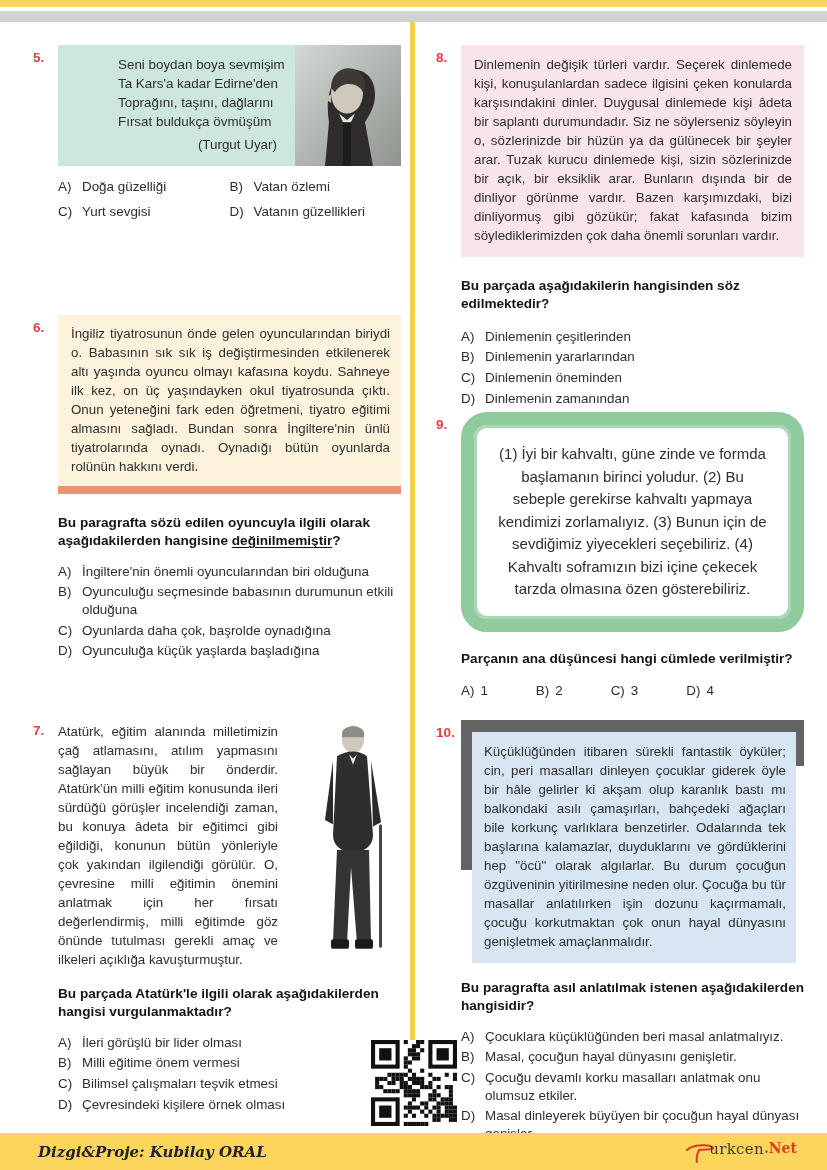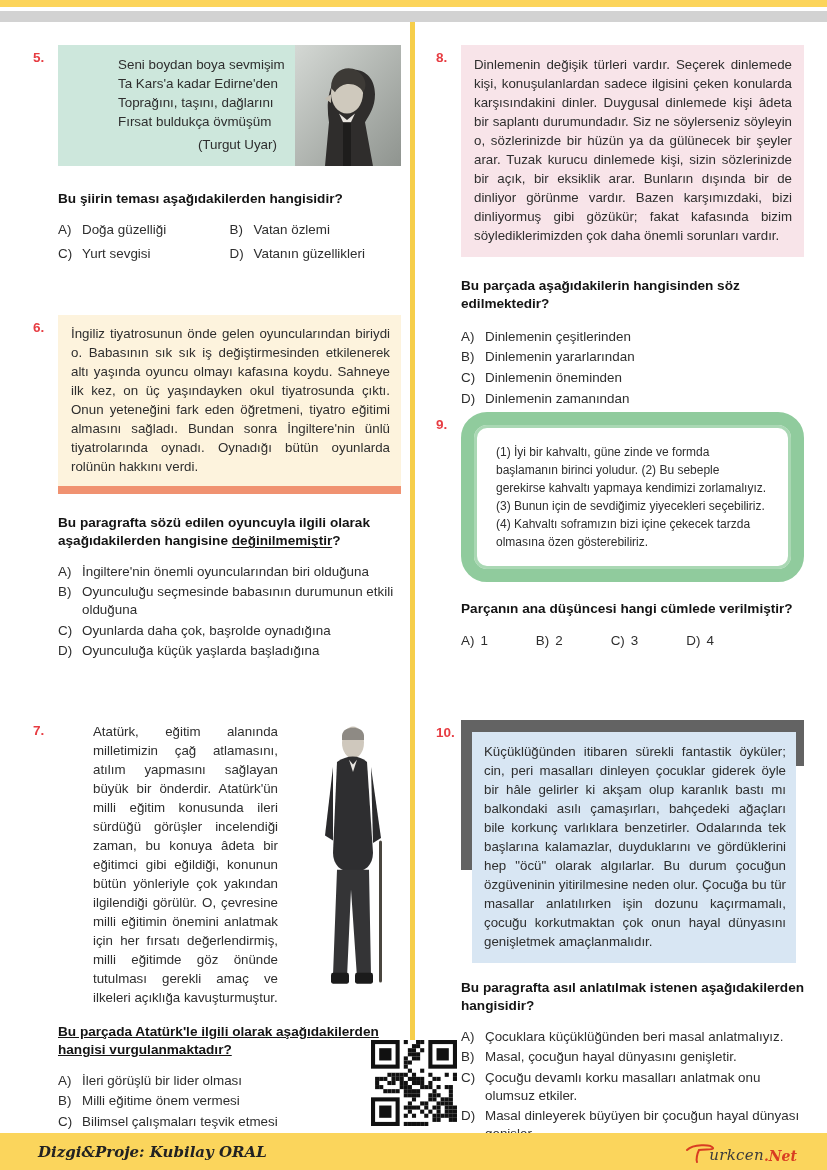--- a/index.html
+++ b/index.html
@@ -15,21 +15,21 @@
   .top-bar-gray   { position:absolute; top:11px; left:0; width:827px; height:11px; background:#d2d2d2; }
   .col-divider    { position:absolute; left:410px; top:22px; width:5px; height:1018px; background:#f6ce4a; }
   .footer-bar {
     position:absolute; left:0; bottom:0; width:827px; height:37px; background:#fbd55c;
     display:flex; align-items:center; justify-content:space-between; padding:0 30px 0 38px;
   }
   .footer-credit {
     font-family:"DejaVu Serif", serif; font-style:italic; font-weight:600;
     font-size:15px; color:#222;
   }
-  .footer-logo { display:flex; align-items:flex-end; font-family:"DejaVu Serif", serif; font-style:italic; }
+  .footer-logo { display:flex; align-items:flex-start; font-family:"DejaVu Serif", serif; }
   .footer-logo .logo-main { color:#3b3b3b; font-size:15px; letter-spacing:.3px; }
   .footer-logo .logo-net  { color:#d93d22; font-size:14px; font-weight:600; }
 
   
   .question { position:absolute; width:368px; }
   .q-left  { left:33px; }
   .q-right { left:436px; }
   .q-grid { display:grid; grid-template-columns:25px 1fr; column-gap:0; }
   .q-num { color:#e73c42; font-weight:bold; font-size:13.5px; padding-top:5px; }
   .stem { font-weight:bold; color:#141414; font-size:13.6px; line-height:1.35; margin-top:20px; }
@@ -46,33 +46,33 @@
   .poem-box { background:#cde7dc; display:flex; min-height:113px; }
   .poem-text { flex:1; padding:10px 4px 12px 13px; font-size:13.4px; line-height:1.42;margin-left:47px; }
   .poem-attr { margin-top:4px; text-align:right; padding-right:14px; }
   .poem-photo { flex:0 0 106px; }
 
   
   .cream-box { background:#fdf3dd; padding:9px 11px 10px 13px; }
   .cream-bar { height:8px; background:#f09271; }
 
   
-  .q7-wrap { display:flex; gap:25px;margin-left:35px; }
+  .q7-wrap { display:flex; gap:25px; }
   .q7-text { flex:1; }
   .q7-photo { flex:0 0 98px; }
 
   
   .pink-box { background:#f8e4e9; padding:10px 12px 12px 13px; }
 
   
   .green-frame {
     border:13px solid #90cb9d; border-radius:26px; background:#fff;
     padding:18px 22px; box-shadow:inset 0 0 0 3px #aad8b4;
   }
-  .green-frame .passage { text-align:left; font-size:12px; line-height:1.5; }
+  .green-frame .passage { text-align:center; font-size:15px; line-height:1.5; }
 
   
   .blue-wrap { position:relative; padding-top:12px; }
   .gray-top   { position:absolute; top:0; left:0;  width:100%; height:12px; background:#636363; }
   .gray-left  { position:absolute; top:0; left:0;  width:11px; height:150px; background:#636363; }
   .gray-right { position:absolute; top:0; right:0; width:8px;  height:46px;  background:#636363; }
   .blue-box { position:relative; background:#d8e6f3; margin-left:11px; margin-right:8px; padding:10px 10px 12px 12px; }
 
   
   .qr-block { position:absolute; left:366px; top:1040px; width:95px; text-align:center; }
@@ -112,21 +112,20 @@
             </defs>
             <path d="M30 113 L34 72 C30 50 36 28 52 24 C68 20 80 30 80 46 C80 58 74 66 70 72 L78 113 Z" fill="#2f2d2c"></path>
             <ellipse cx="52" cy="45" rx="16" ry="19" fill="#cfc9bd"></ellipse>
             <path d="M36 40 C36 24 52 18 62 24 C72 30 72 40 68 44 C64 36 48 32 40 44 Z" fill="#3d3a36"></path>
             <path d="M36 46 L30 50 L36 54 Z" fill="#c2bcb0"></path>
             <path d="M44 64 L52 80 L60 64 L52 70 Z" fill="#e7e4de"></path>
             <rect x="48" y="72" width="8" height="41" fill="#1e1d1c"></rect>
           </svg>
         </div>
       </div>
-      <h3 class="stem" style="margin-top:24px;">Bu şiirin teması aşağıdakilerden hangisidir?</h3>
       <div class="options-2col">
         <div class="opt">
           <span class="key">A)</span>
           <span class="txt">Doğa güzelliği</span>
         </div>
         <div class="opt">
           <span class="key">B)</span>
           <span class="txt">Vatan özlemi</span>
         </div>
         <div class="opt">
@@ -188,21 +187,21 @@
             <path d="M46 34 L50 44 L54 34 L50 38 Z" fill="#e8e6e2"></path>
             <path d="M30 40 L22 96 L30 100 Z" fill="#2a2a2c"></path>
             <path d="M68 40 L78 98 L70 102 Z" fill="#2a2a2c"></path>
             <path d="M34 124 L30 210 L44 212 L48 140 L54 212 L68 210 L66 124 Z" fill="#343436"></path>
             <rect x="28" y="208" width="18" height="9" rx="2" fill="#1b1b1b"></rect>
             <rect x="52" y="208" width="18" height="9" rx="2" fill="#1b1b1b"></rect>
             <rect x="76" y="100" width="3" height="116" rx="1.5" fill="#4a463f"></rect>
           </svg>
         </div>
       </div>
-      <h3 class="stem" style="margin-top:16px;text-decoration:underline;">Bu parçada Atatürk'le ilgili olarak aşağıdakilerden hangisi vurgulanmaktadır?</h3>
+      <h3 class="stem" style="margin-top:16px;">Bu parçada Atatürk'le ilgili olarak aşağıdakilerden hangisi vurgulanmaktadır?</h3>
       <div class="options">
         <div class="opt">
           <span class="key">A)</span>
           <span class="txt">İleri görüşlü bir lider olması</span>
         </div>
         <div class="opt">
           <span class="key">B)</span>
           <span class="txt">Milli eğitime önem vermesi</span>
         </div>
         <div class="opt">

